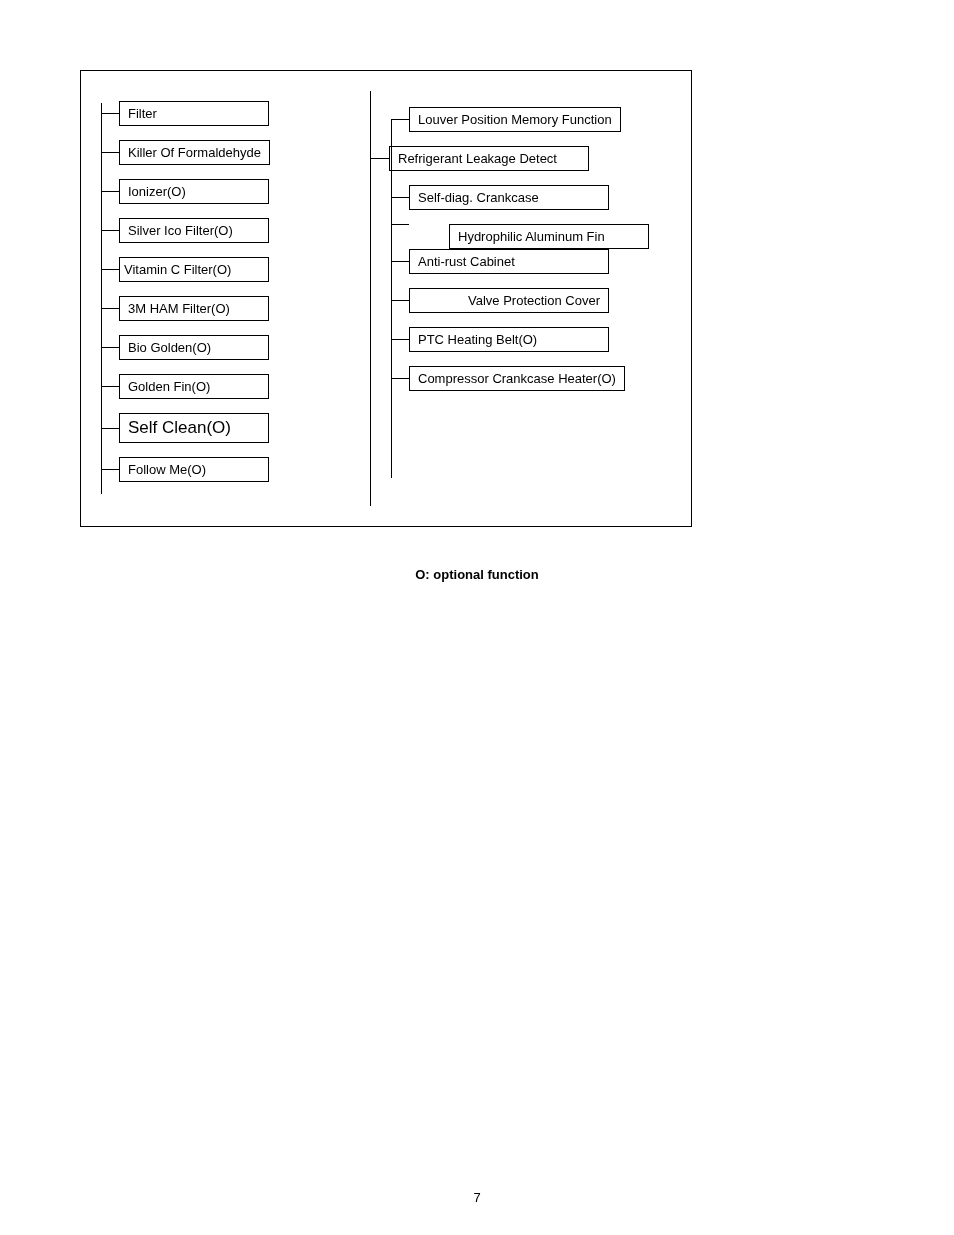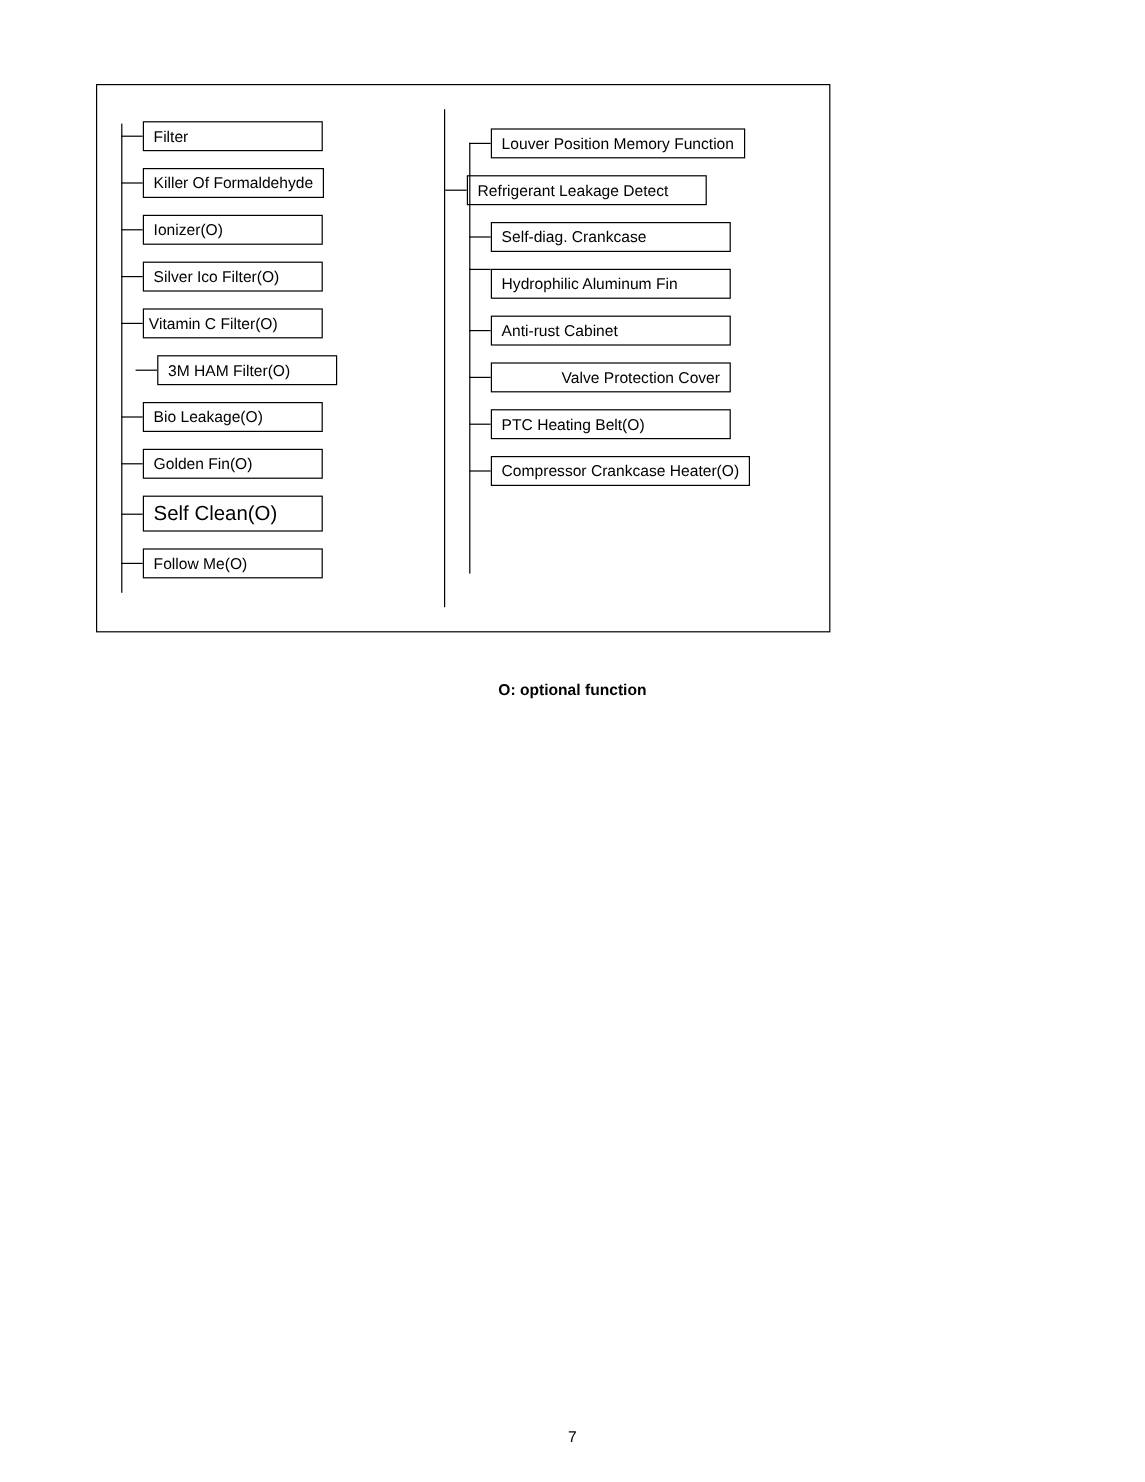--- a/index.html
+++ b/index.html
@@ -67,27 +67,27 @@
               <div style="border: 1px solid rgb(0, 0, 0); padding: 4px 8px; font-size: 13px; background: rgb(255, 255, 255); min-width: 150px; font-family: Arial, sans-serif;">Ionizer(O)</div>
             </div>
             <div style="display: flex; align-items: center; margin-bottom: 14px; margin-left: 20px;">
               <div style="width: 18px; height: 1px; background: rgb(0, 0, 0); flex-shrink: 0;"></div>
               <div style="border: 1px solid rgb(0, 0, 0); padding: 4px 8px; font-size: 13px; background: rgb(255, 255, 255); min-width: 150px; font-family: Arial, sans-serif;">Silver Ico Filter(O)</div>
             </div>
             <div style="display: flex; align-items: center; margin-bottom: 14px; margin-left: 20px;">
               <div style="width: 18px; height: 1px; background: rgb(0, 0, 0); flex-shrink: 0;"></div>
               <div style="border: 1px solid rgb(0, 0, 0); padding: 4px 4px; font-size: 13px; background: rgb(255, 255, 255); min-width: 150px; font-family: Arial, sans-serif;">Vitamin C Filter(O)</div>
             </div>
-            <div style="display: flex; align-items: center; margin-bottom: 14px; margin-left: 32px;">
+            <div style="display: flex; align-items: center; margin-bottom: 14px; margin-left: 20px;">
               <div style="width: 18px; height: 1px; background: rgb(0, 0, 0); flex-shrink: 0;"></div>
               <div style="border: 1px solid rgb(0, 0, 0); padding: 4px 8px; font-size: 13px; background: rgb(255, 255, 255); min-width: 150px; font-family: Arial, sans-serif;">3M HAM Filter(O)</div>
             </div>
             <div style="display: flex; align-items: center; margin-bottom: 14px; margin-left: 20px;">
               <div style="width: 18px; height: 1px; background: rgb(0, 0, 0); flex-shrink: 0;"></div>
-              <div style="border: 1px solid rgb(0, 0, 0); padding: 4px 8px; font-size: 13px; background: rgb(255, 255, 255); min-width: 150px; font-family: Arial, sans-serif;">Bio Leakage(O)</div>
+              <div style="border: 1px solid rgb(0, 0, 0); padding: 4px 8px; font-size: 13px; background: rgb(255, 255, 255); min-width: 150px; font-family: Arial, sans-serif;">Bio Golden(O)</div>
             </div>
             <div style="display: flex; align-items: center; margin-bottom: 14px; margin-left: 20px;">
               <div style="width: 18px; height: 1px; background: rgb(0, 0, 0); flex-shrink: 0;"></div>
               <div style="border: 1px solid rgb(0, 0, 0); padding: 4px 8px; font-size: 13px; background: rgb(255, 255, 255); min-width: 150px; font-family: Arial, sans-serif;">Golden Fin(O)</div>
             </div>
             <div style="display: flex; align-items: center; margin-bottom: 14px; margin-left: 20px;">
               <div style="width: 18px; height: 1px; background: rgb(0, 0, 0); flex-shrink: 0;"></div>
               <div style="border: 1px solid rgb(0, 0, 0); padding: 4px 8px; font-size: 17px; background: rgb(255, 255, 255); min-width: 150px; font-family: Arial, sans-serif;">Self Clean(O)</div>
             </div>
             <div style="display: flex; align-items: center; margin-bottom: 14px; margin-left: 20px;">
@@ -107,21 +107,21 @@
               <div style="border: 1px solid rgb(0, 0, 0); padding: 4px 8px; font-size: 13px; background: rgb(255, 255, 255); min-width: 200px; font-family: Arial, sans-serif; white-space: nowrap;">Louver Position Memory Function</div>
             </div>
             <div style="display: flex; align-items: center; margin-bottom: 14px; ">
               <div style="width: 18px; height: 1px; background: rgb(0, 0, 0); flex-shrink: 0;"></div>
               <div style="border: 1px solid rgb(0, 0, 0); padding: 4px 8px; font-size: 13px; background: rgb(255, 255, 255); min-width: 200px; font-family: Arial, sans-serif; white-space: nowrap;">Refrigerant Leakage Detect</div>
             </div>
             <div style="display: flex; align-items: center; margin-bottom: 14px; margin-left: 20px;">
               <div style="width: 18px; height: 1px; background: rgb(0, 0, 0); flex-shrink: 0;"></div>
               <div style="border: 1px solid rgb(0, 0, 0); padding: 4px 8px; font-size: 13px; background: rgb(255, 255, 255); min-width: 200px; font-family: Arial, sans-serif; white-space: nowrap;">Self-diag. Crankcase</div>
             </div>
-            <div style="display: flex; margin-bottom: 14px; margin-left: 20px;">
+            <div style="display: flex; margin-left: 20px; gap: 40px;">
               <div style="width: 18px; height: 1px; background: rgb(0, 0, 0); flex-shrink: 0;"></div>
               <div style="border: 1px solid rgb(0, 0, 0); padding: 4px 8px; font-size: 13px; background: rgb(255, 255, 255); min-width: 200px; font-family: Arial, sans-serif; white-space: nowrap;">Hydrophilic Aluminum Fin</div>
             </div>
             <div style="display: flex; align-items: center; margin-bottom: 14px; margin-left: 20px;">
               <div style="width: 18px; height: 1px; background: rgb(0, 0, 0); flex-shrink: 0;"></div>
               <div style="border: 1px solid rgb(0, 0, 0); padding: 4px 8px; font-size: 13px; background: rgb(255, 255, 255); min-width: 200px; font-family: Arial, sans-serif; white-space: nowrap;">Anti-rust Cabinet</div>
             </div>
             <div style="display: flex; align-items: center; margin-bottom: 14px; margin-left: 20px;">
               <div style="width: 18px; height: 1px; background: rgb(0, 0, 0); flex-shrink: 0;"></div>
               <div style="border: 1px solid rgb(0, 0, 0); padding: 4px 8px; font-size: 13px; background: rgb(255, 255, 255); min-width: 200px; font-family: Arial, sans-serif; white-space: nowrap; text-align: right;">Valve Protection Cover</div>

